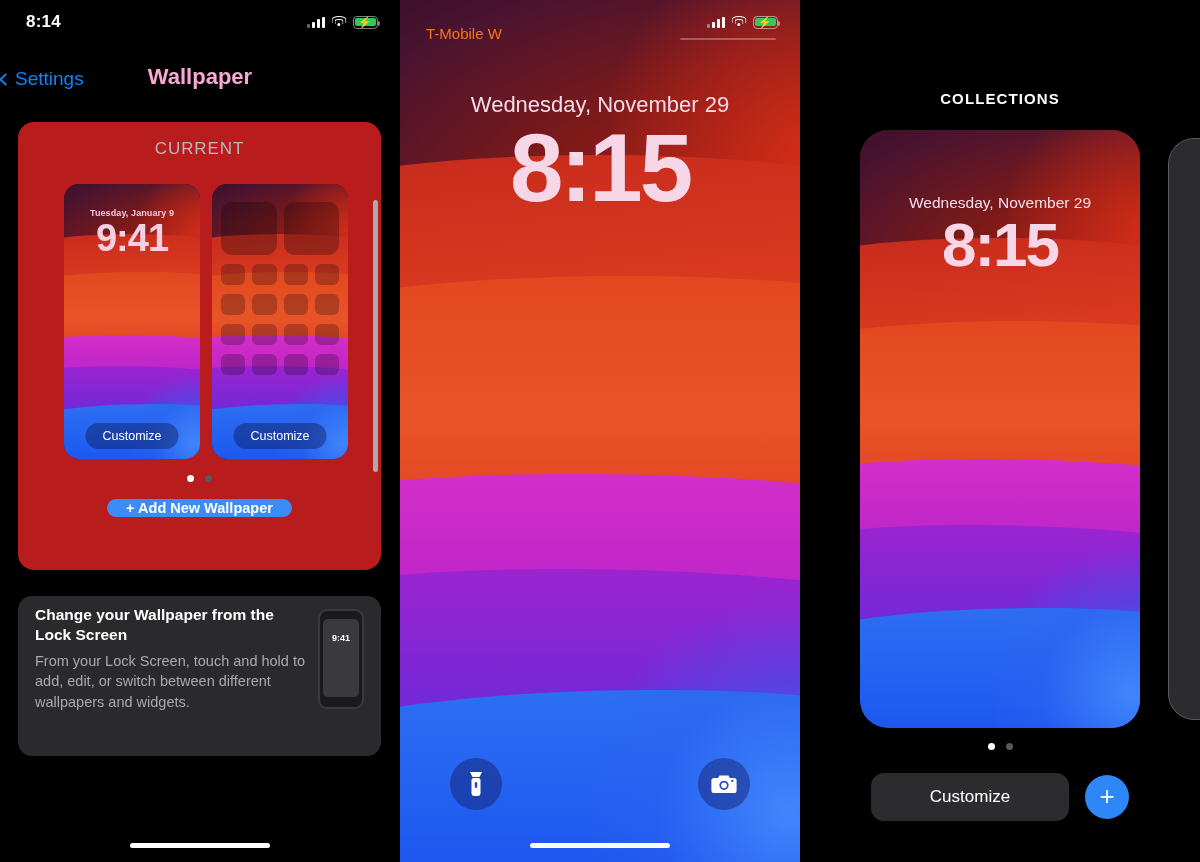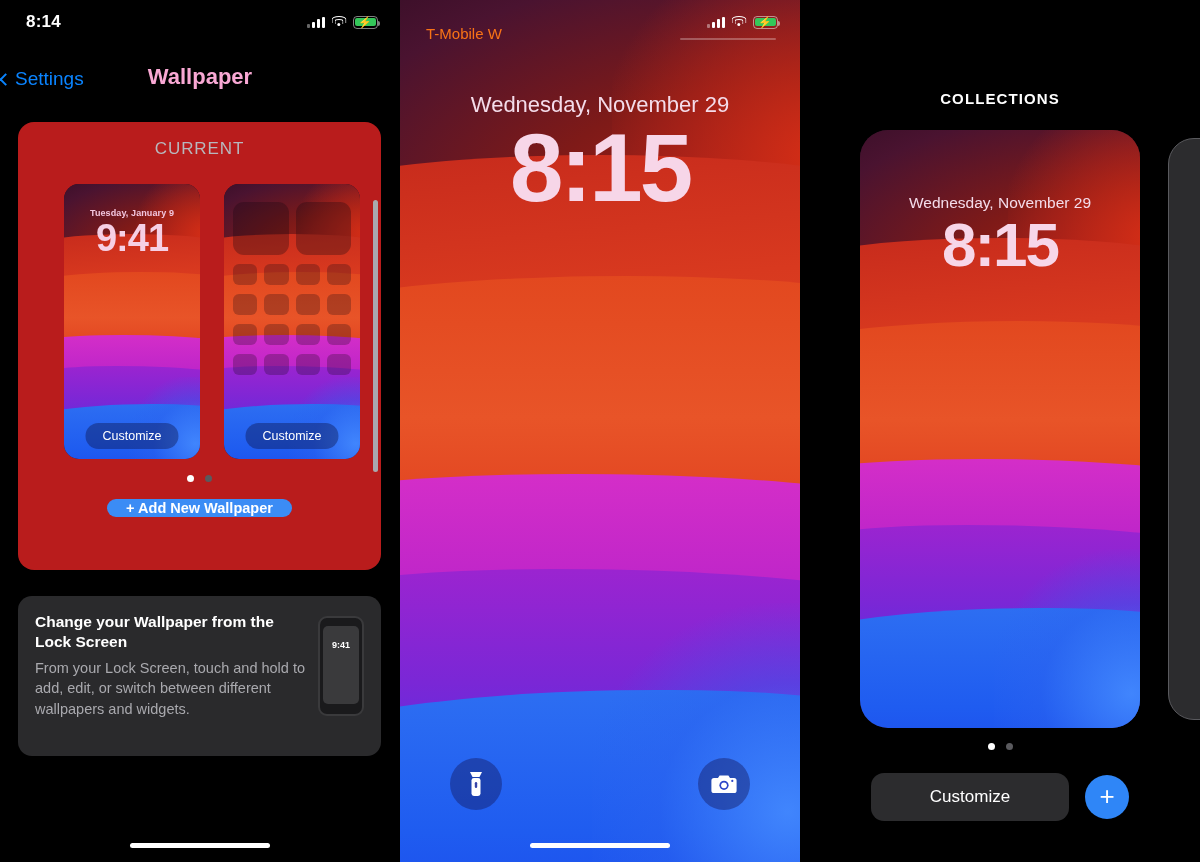--- a/index.html
+++ b/index.html
@@ -82,21 +82,21 @@
               font-size:19px; cursor:pointer; }
   .chev { width:9px; height:9px; border-left:2.4px solid #0a84ff; border-bottom:2.4px solid #0a84ff;
           transform:rotate(45deg); margin-right:2px; }
   .nav-title { position:absolute; left:0; right:0; text-align:center; color:#f9a8d4;
                font-size:22px; font-weight:700; pointer-events:none; }
 
   .card-current { position:absolute; left:18px; top:122px; width:363px; height:448px;
                   background:#b91c1c; border-radius:16px; overflow:hidden; }
   .current-title { text-align:center; color:#b8b8bd; font-size:17px; letter-spacing:.9px;
                    padding-top:17px; font-weight:400; }
-  .thumbs { display:flex; gap:24px; padding:25px 0 0 46px; position:relative; }
+  .thumbs { display:flex; gap:12px; padding:25px 0 0 46px; position:relative; }
   .thumb { position:relative; width:136px; height:275px; border-radius:15px; overflow:hidden; }
   .thumb .lbl-date { position:absolute; top:24px; left:0; right:0; text-align:center;
                      color:#f3c6de; font-size:9px; font-weight:600; letter-spacing:.1px; }
   .thumb .lbl-time { position:absolute; top:33px; left:0; right:0; text-align:center;
                      color:#f6cfe4; font-size:38px; font-weight:600; letter-spacing:-1px; }
   .cust-pill { position:absolute; bottom:10px; left:50%; transform:translateX(-50%);
                background:rgba(10,14,60,.38); color:#fff; font-size:12.5px;
                padding:6px 17px; border-radius:14px; white-space:nowrap; cursor:pointer; }
   .hs-grid { position:absolute; left:9px; right:9px; top:18px; }
   .hs-wrow { display:flex; gap:7px; }
@@ -106,21 +106,21 @@
   .scrollbar { position:absolute; right:3px; top:78px; width:5px; height:272px;
                background:#a9a9ae; border-radius:3px; cursor:pointer; }
   .dots { display:flex; justify-content:center; gap:11px; padding-top:16px; }
   .dot { width:7px; height:7px; border-radius:50%; background:#5a5a5e; cursor:pointer; }
   .dot.on { background:#fff; }
   .add-btn { display:block; margin:17px auto 0; background:#3b8cf5; color:#fff;
              font-size:14.5px; font-weight:600; border:none; border-radius:16px;
              padding:1px 19px; cursor:pointer; }
 
   .card-info { position:absolute; left:18px; top:596px; width:363px; height:160px;
-               background:#2a2a2c; border-radius:14px; padding:16px 17px; display:flex; }
+               background:#2a2a2c; border-radius:14px; padding:9px 17px; display:flex; }
   .info-txt { flex:1; padding-right:10px; }
   .info-head { color:#fff; font-size:15.5px; font-weight:700; line-height:1.28; }
   .info-body { color:#a9a9ae; font-size:14.5px; line-height:1.42; margin-top:6px; }
   .mini-phone { width:46px; height:100px; background:#1a1a1c; border-radius:9px;
                 border:2px solid #3a3a3c; margin-top:4px; position:relative;
                 display:flex; align-items:flex-start; justify-content:center; padding-top:22px; }
   .mini-phone .scr { position:absolute; left:3px; right:3px; top:8px; bottom:10px;
                      background:#3a3a3c; border-radius:5px; }
   .mini-phone .t { position:relative; color:#fff; font-size:9px; font-weight:600; }
 

